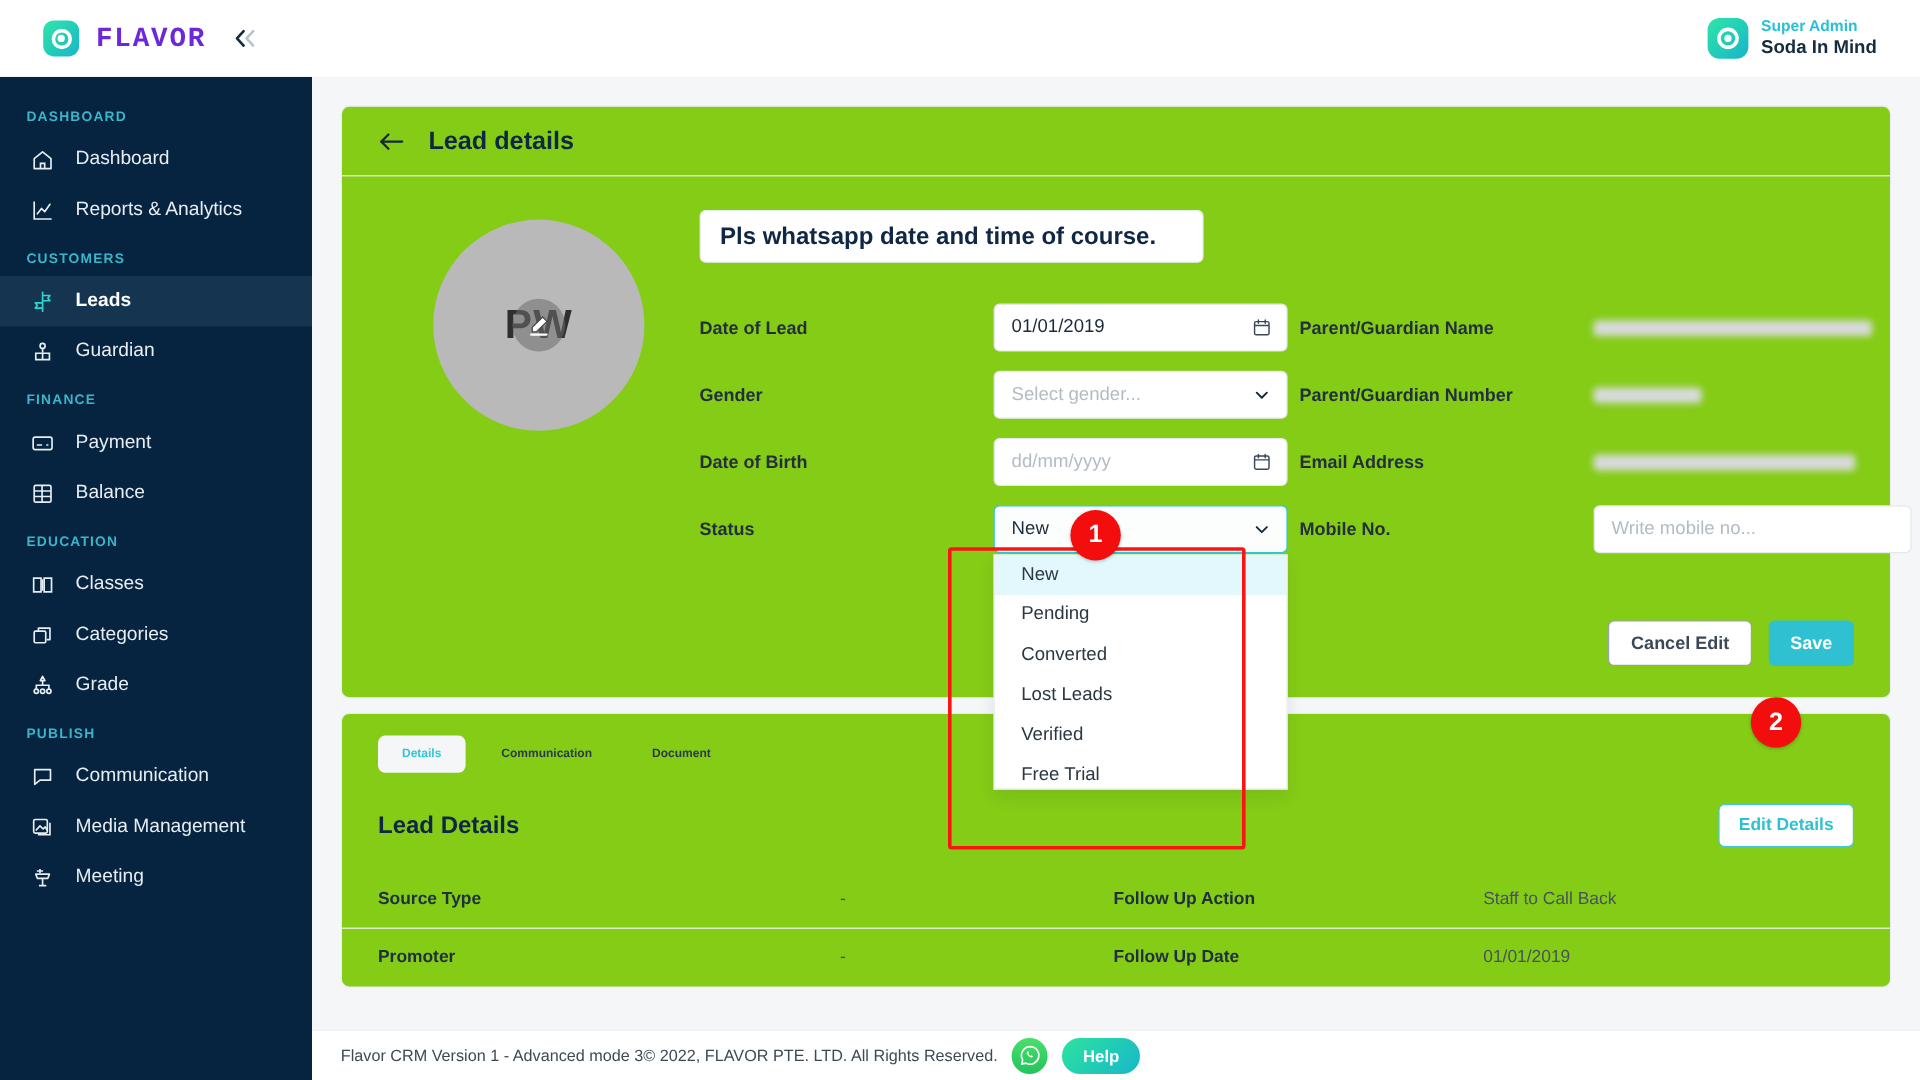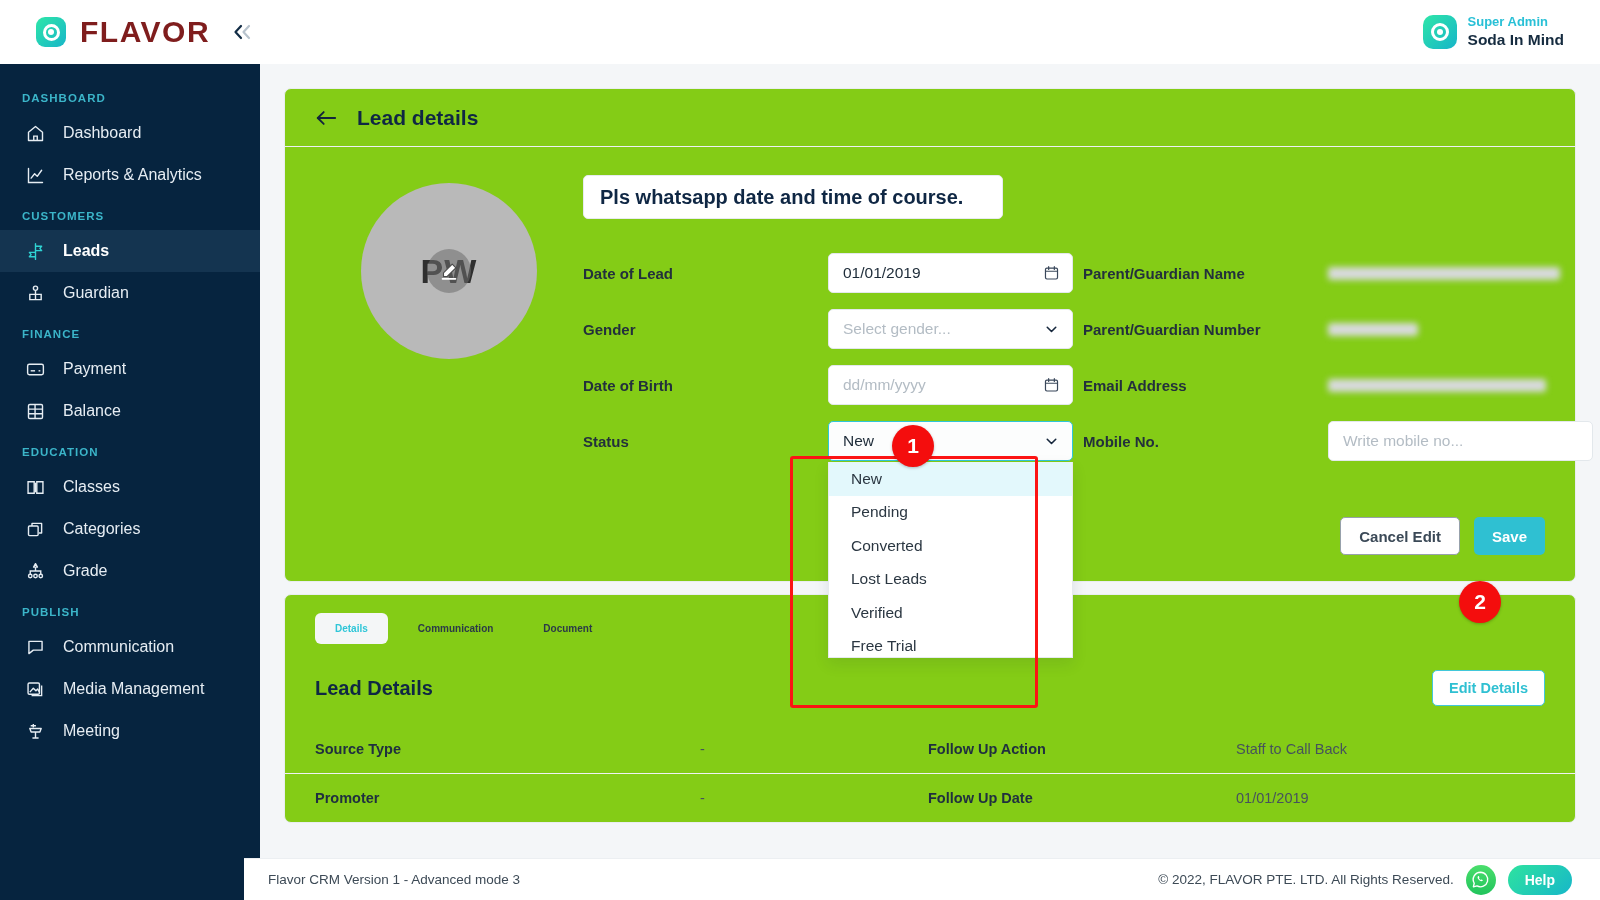--- a/index.html
+++ b/index.html
@@ -21,21 +21,21 @@
     width: 30px; height: 30px; border-radius: 9px;
     background: linear-gradient(135deg,#2ee6a8 0%,#18b6c9 100%);
     display: flex; align-items: center; justify-content: center;
   }
   .brand-mark .ring {
     width: 17px; height: 17px; border-radius: 50%; border: 3px solid #ffffff;
     display: flex; align-items: center; justify-content: center;
   }
   .brand-mark .ring i { width: 6px; height: 6px; border-radius: 50%; background:#ffffff; display:block; }
   .brand-text {
-    font-size: 30px; font-weight: 700; letter-spacing: 1.5px; color: #7f1d1d;
+    font-size: 23px; font-weight: 700; letter-spacing: 1.5px; color: #6d28d9; font-family: Liberation Mono, monospace;
   }
   .collapse-btn {
     margin-left: 6px; cursor: pointer; display:flex; align-items:center; line-height:0;
   }
   .userbox { display: flex; align-items: center; gap: 11px; padding-right: 36px; }
   .user-avatar {
     width: 34px; height: 34px; border-radius: 10px;
     background: linear-gradient(135deg,#2ee6a8 0%,#17b5c9 100%);
     display: flex; align-items: center; justify-content: center;
   }
@@ -175,23 +175,23 @@
   }
   .annot-badge {
     position: absolute; width: 42px; height: 42px; border-radius: 50%;
     background: #f40d0d; color:#fff; font-size: 21px; font-weight: 700;
     display:flex; align-items:center; justify-content:center; z-index: 75;
     box-shadow: 0 1px 3px rgba(0,0,0,.25);
   }
 
   
   .footer {
-    position: absolute; left: 244px; right: 0; bottom: 0; height: 42px;
+    position: absolute; left: 260px; right: 0; bottom: 0; height: 42px;
     background: #ffffff; border-top: 1px solid #eceff2;
-    display: flex; align-items: center; justify-content: space-between;
+    display: flex; align-items: center; 
     padding: 0 28px 0 24px; font-size: 13.5px; color: #3d4a56; z-index: 30;
   }
   .footer-right { display:flex; align-items:center; gap: 12px; }
   .wa {
     width: 30px; height: 30px; border-radius: 50%;
     background: linear-gradient(180deg,#4ade6c,#21c45c);
     display:flex; align-items:center; justify-content:center; cursor:pointer;
   }
   .help-btn {
     height: 30px; border-radius: 15px; padding: 0 17px; color:#fff;

